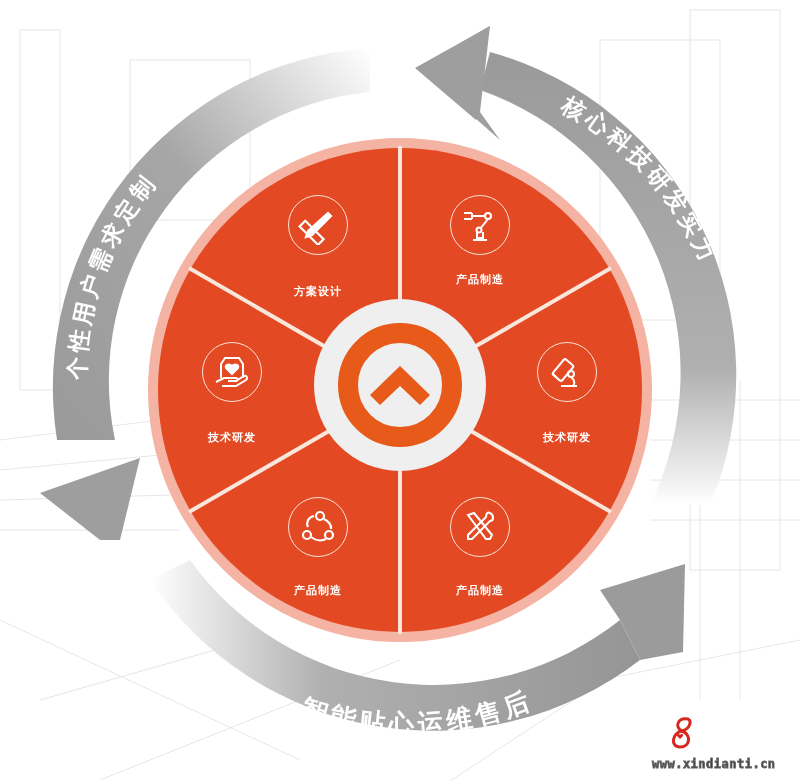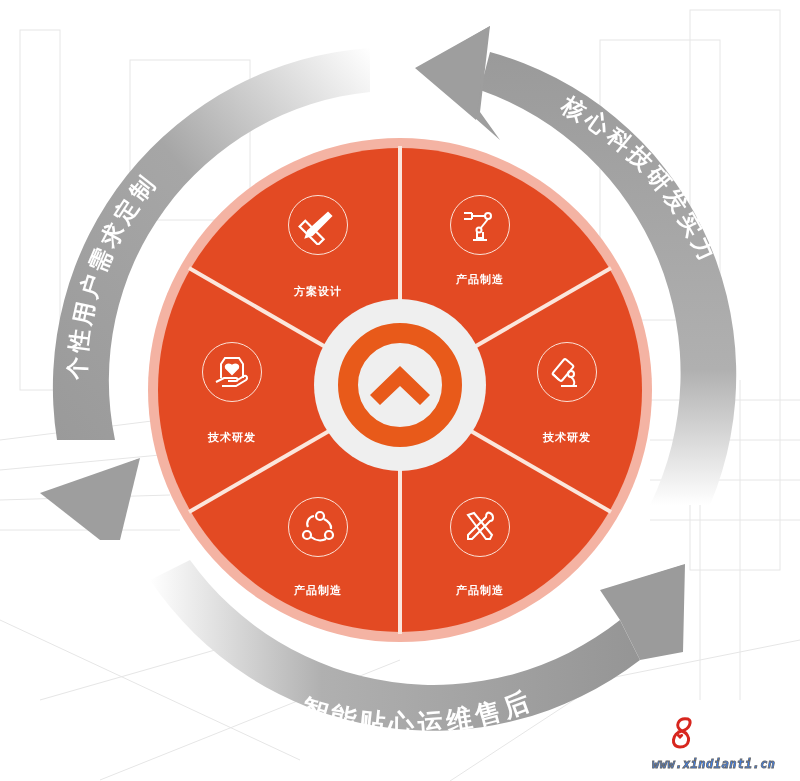--- a/index.html
+++ b/index.html
@@ -8,22 +8,22 @@
   .stage { position:absolute; left:0; top:0; width:800px; height:781px; }
   .bg-lines { position:absolute; left:0; top:0; }
   .seg-label { position:absolute; color:#ffffff; font-size:11px; font-weight:bold; letter-spacing:1px;
                transform:translate(-50%,-50%); white-space:nowrap; }
   .seg-icon { position:absolute; width:58px; height:58px; border:1.5px solid #fbe1d6; border-radius:50%;
               transform:translate(-50%,-50%); }
   .seg-icon svg { position:absolute; left:9px; top:9px; }
   .logo { position:absolute; left:668px; top:715px; }
   .logo-text { position:absolute; left:695px; top:722px; font-size:26px; font-weight:bold; color:#ffffff;
                -webkit-text-stroke:1.2px #555; letter-spacing:1px; }
-  .logo-url { position:absolute; left:652px; top:757px; font-size:12px; font-weight:bold; color:#3b82f6;
-              -webkit-text-stroke:0.8px #666; letter-spacing:0.5px; font-family:"DejaVu Sans Mono", monospace;font-style:italic; }
+  .logo-url { position:absolute; left:652px; top:757px; font-size:12px; font-weight:bold; color:#404040;
+              -webkit-text-stroke:0.8px #666; letter-spacing:0.5px; font-family:"DejaVu Sans Mono", monospace; }
 </style>
 </head>
 <body>
 
 <div class="stage">
 
   <svg class="bg-lines" width="800" height="781">
     <g stroke="#e6e6e6" stroke-width="1" fill="none">
       <rect x="20" y="30" width="40" height="360"></rect>
       <rect x="130" y="60" width="120" height="160"></rect>

